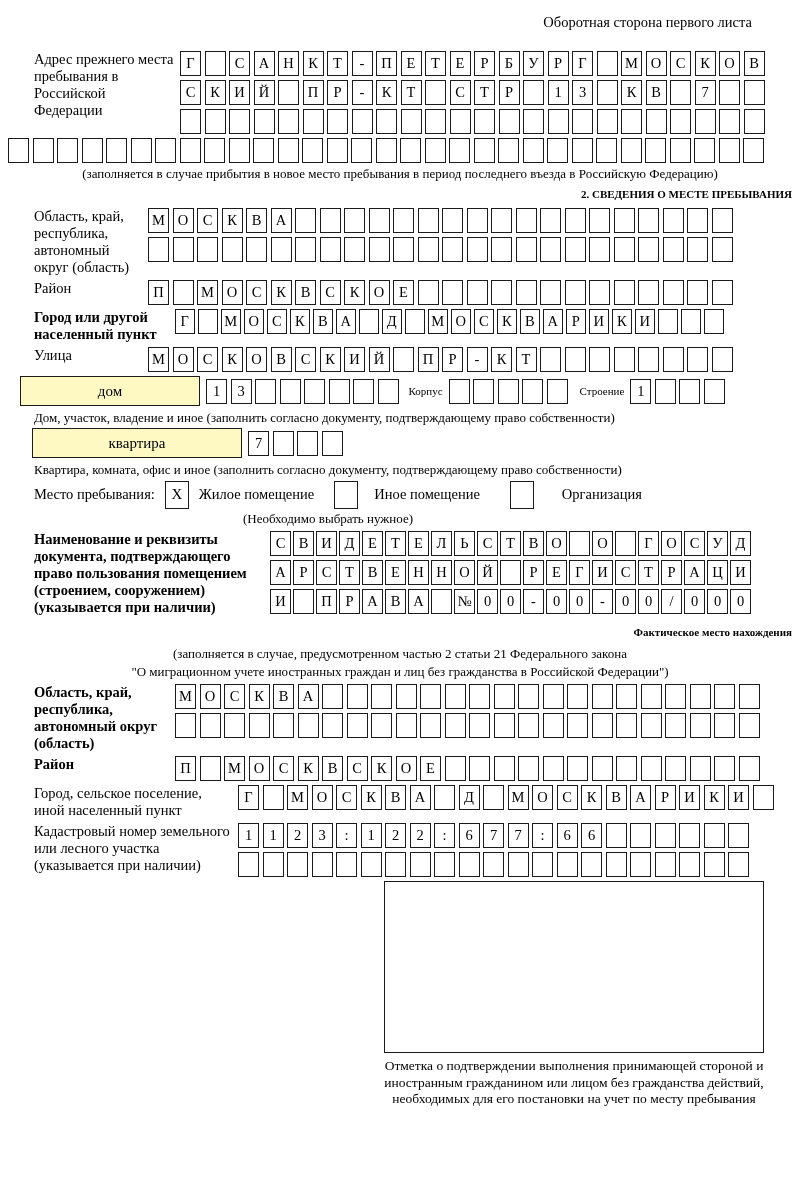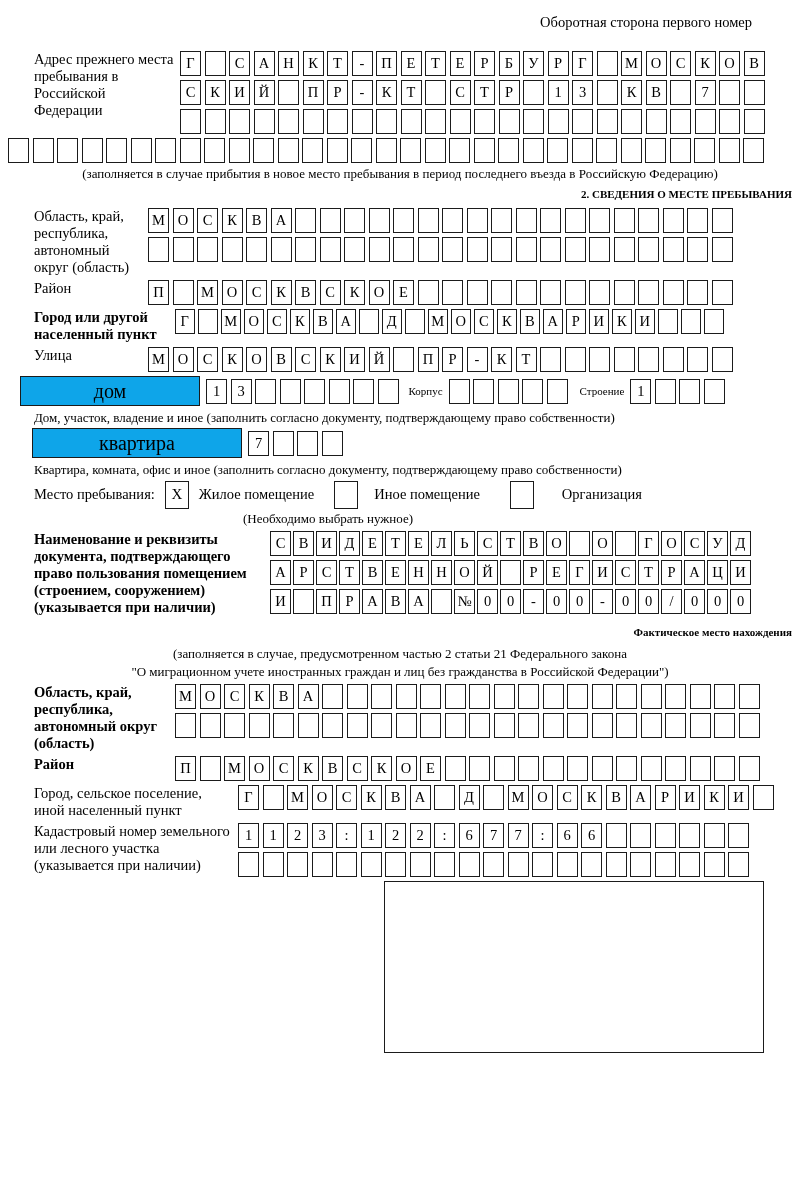--- a/index.html
+++ b/index.html
@@ -19,21 +19,21 @@
     border:1.6px solid #1b1b1b;display:flex;align-items:center;justify-content:center;
     font-size:14.5px;line-height:1;background:#fff;
   }
   .cell.tight{width:19.5px;}
   .caption{font-size:13px;line-height:16px;margin-bottom:2px;}
   .caption.center{text-align:center;}
   .caption.left{margin-left:26px;}
   .sec-title{text-align:right;font-weight:bold;font-size:11px;line-height:20px;margin:2px 0 4px 0;}
   .widebox{
     flex:none;box-sizing:border-box;border:1.8px solid #1b1b1b;height:30px;
-    display:flex;align-items:center;justify-content:center;font-size:20px;background:#0ea5e9;
+    display:flex;align-items:center;justify-content:center;font-size:15px;background:#fef9c3;
   }
   .inline-lbl{font-size:11px;line-height:30px;white-space:nowrap;}
   .checkbox{
     flex:none;box-sizing:border-box;width:24px;height:28px;border:1.7px solid #1b1b1b;
     display:flex;align-items:center;justify-content:center;font-size:15px;background:#fff;
   }
   .stay-row{display:flex;align-items:center;margin-left:26px;margin-bottom:2px;height:29px;}
   .stamp-col{width:380px;margin:4px 28px 0 auto;}
   .stamp-box{box-sizing:border-box;width:380px;height:172px;border:1.8px solid #1b1b1b;background:#fff;}
   .stamp-caption{margin-top:5px;text-align:center;font-size:13.5px;line-height:16.5px;}
@@ -42,21 +42,21 @@
   .w110{flex:none;width:110px;}
   .w135{flex:none;width:137px;font-weight:bold;}
   .w200{flex:none;width:200px;}
   .w228{flex:none;width:228px;font-weight:bold;}
   .gap6{width:6px;flex:none;}
 </style>
 </head>
 <body>
 
 <div class="page">
-  <div class="header-note">Оборотная сторона первого номер</div>
+  <div class="header-note">Оборотная сторона первого листа</div>
 
   <div class="inner">
 
     <div style="margin-top:20px;">
       <div class="row">
         <div class="lbl ml26 w140">Адрес прежнего места пребывания в Российской Федерации</div>
         <div class="rows" style="margin-left:4px;">
           <div class="cells">
               <span class="cell">Г</span>
               <span class="cell"></span>
@@ -619,15 +619,16 @@
             <span class="cell"></span>
             <span class="cell"></span>
             <span class="cell"></span>
             <span class="cell"></span>
           </div>
       </div>
     </div>
 
     <div class="stamp-col">
       <div class="stamp-box"></div>
+      <div class="stamp-caption">Отметка о подтверждении выполнения принимающей стороной и иностранным гражданином или лицом без гражданства действий, необходимых для его постановки на учет по месту пребывания</div>
     </div>
   </div>
 </div>
 
 </body></html>

